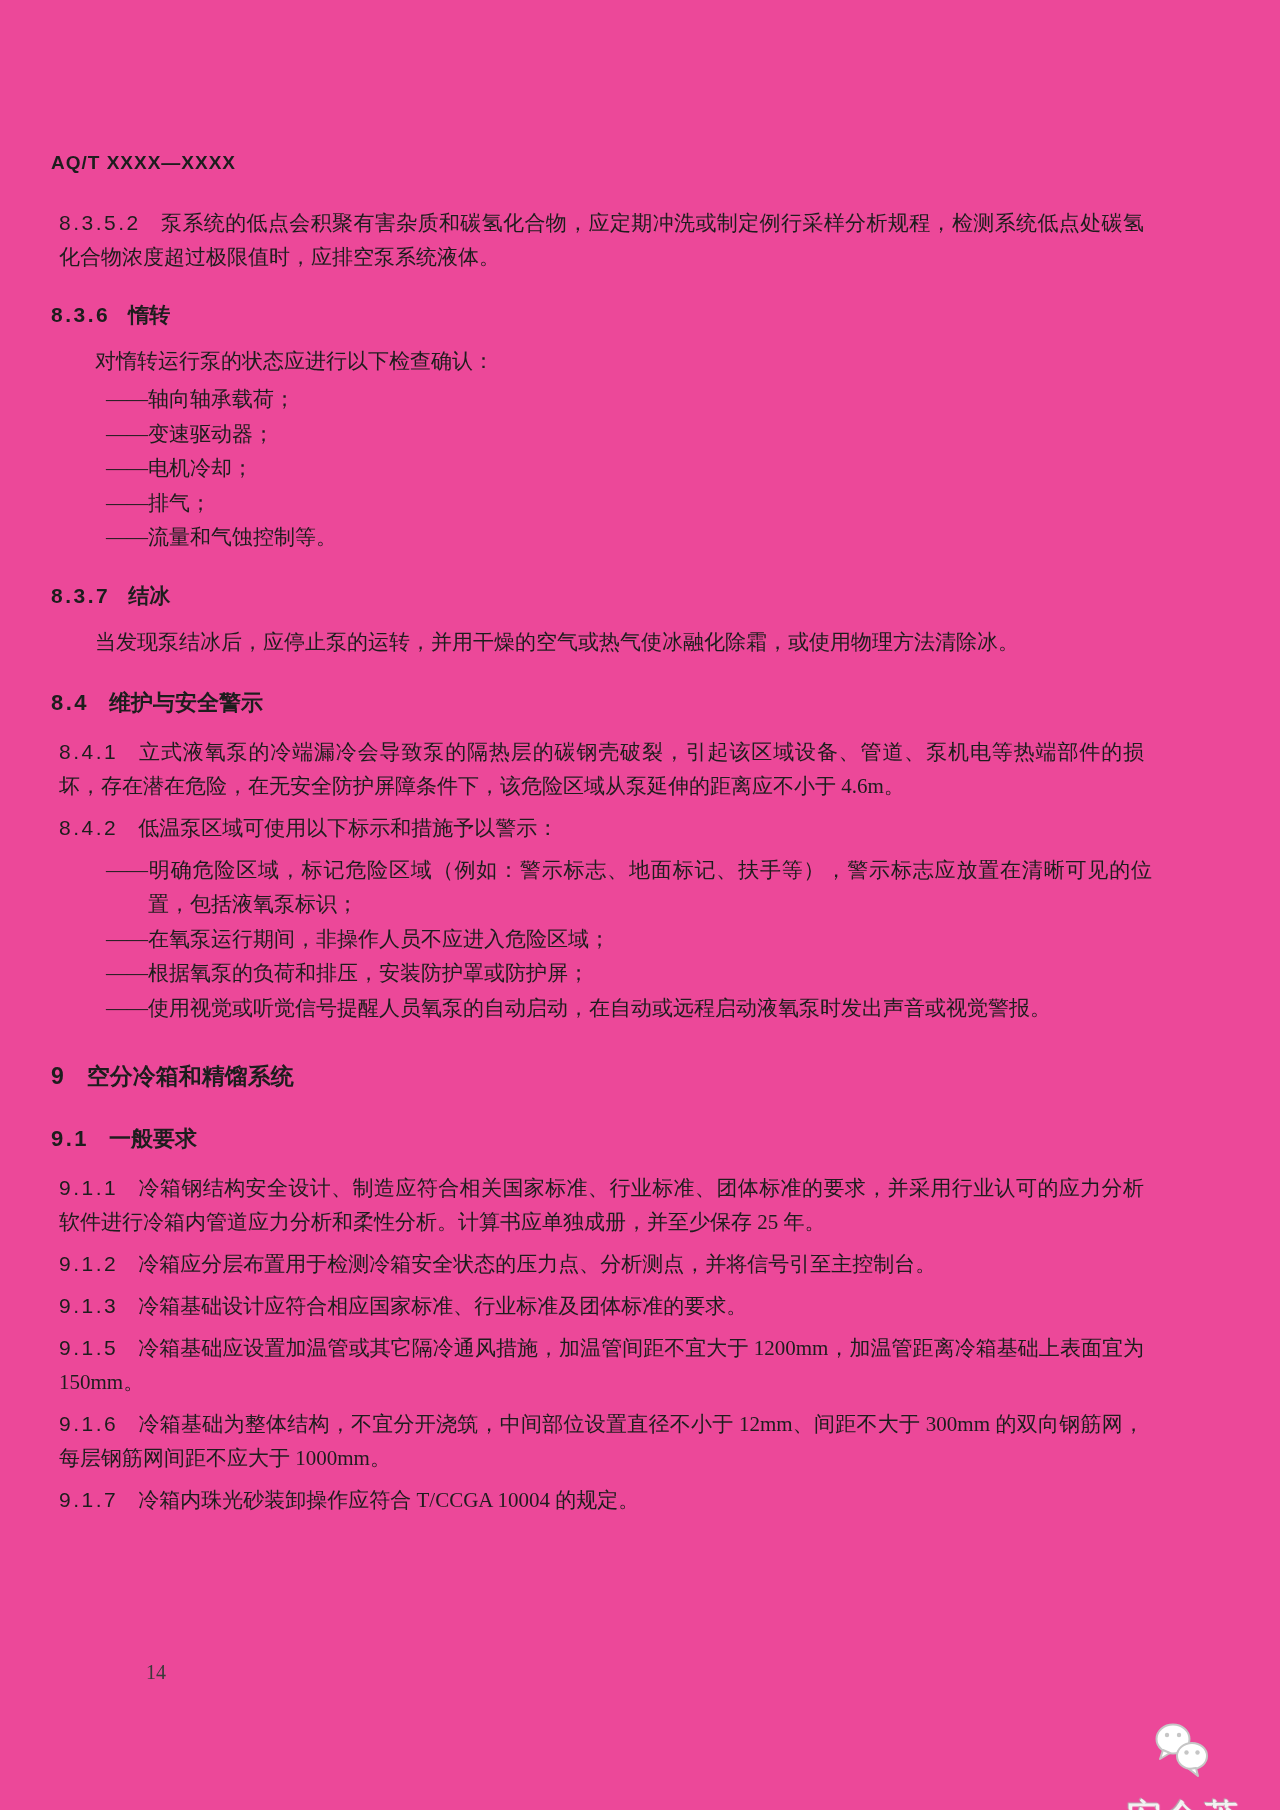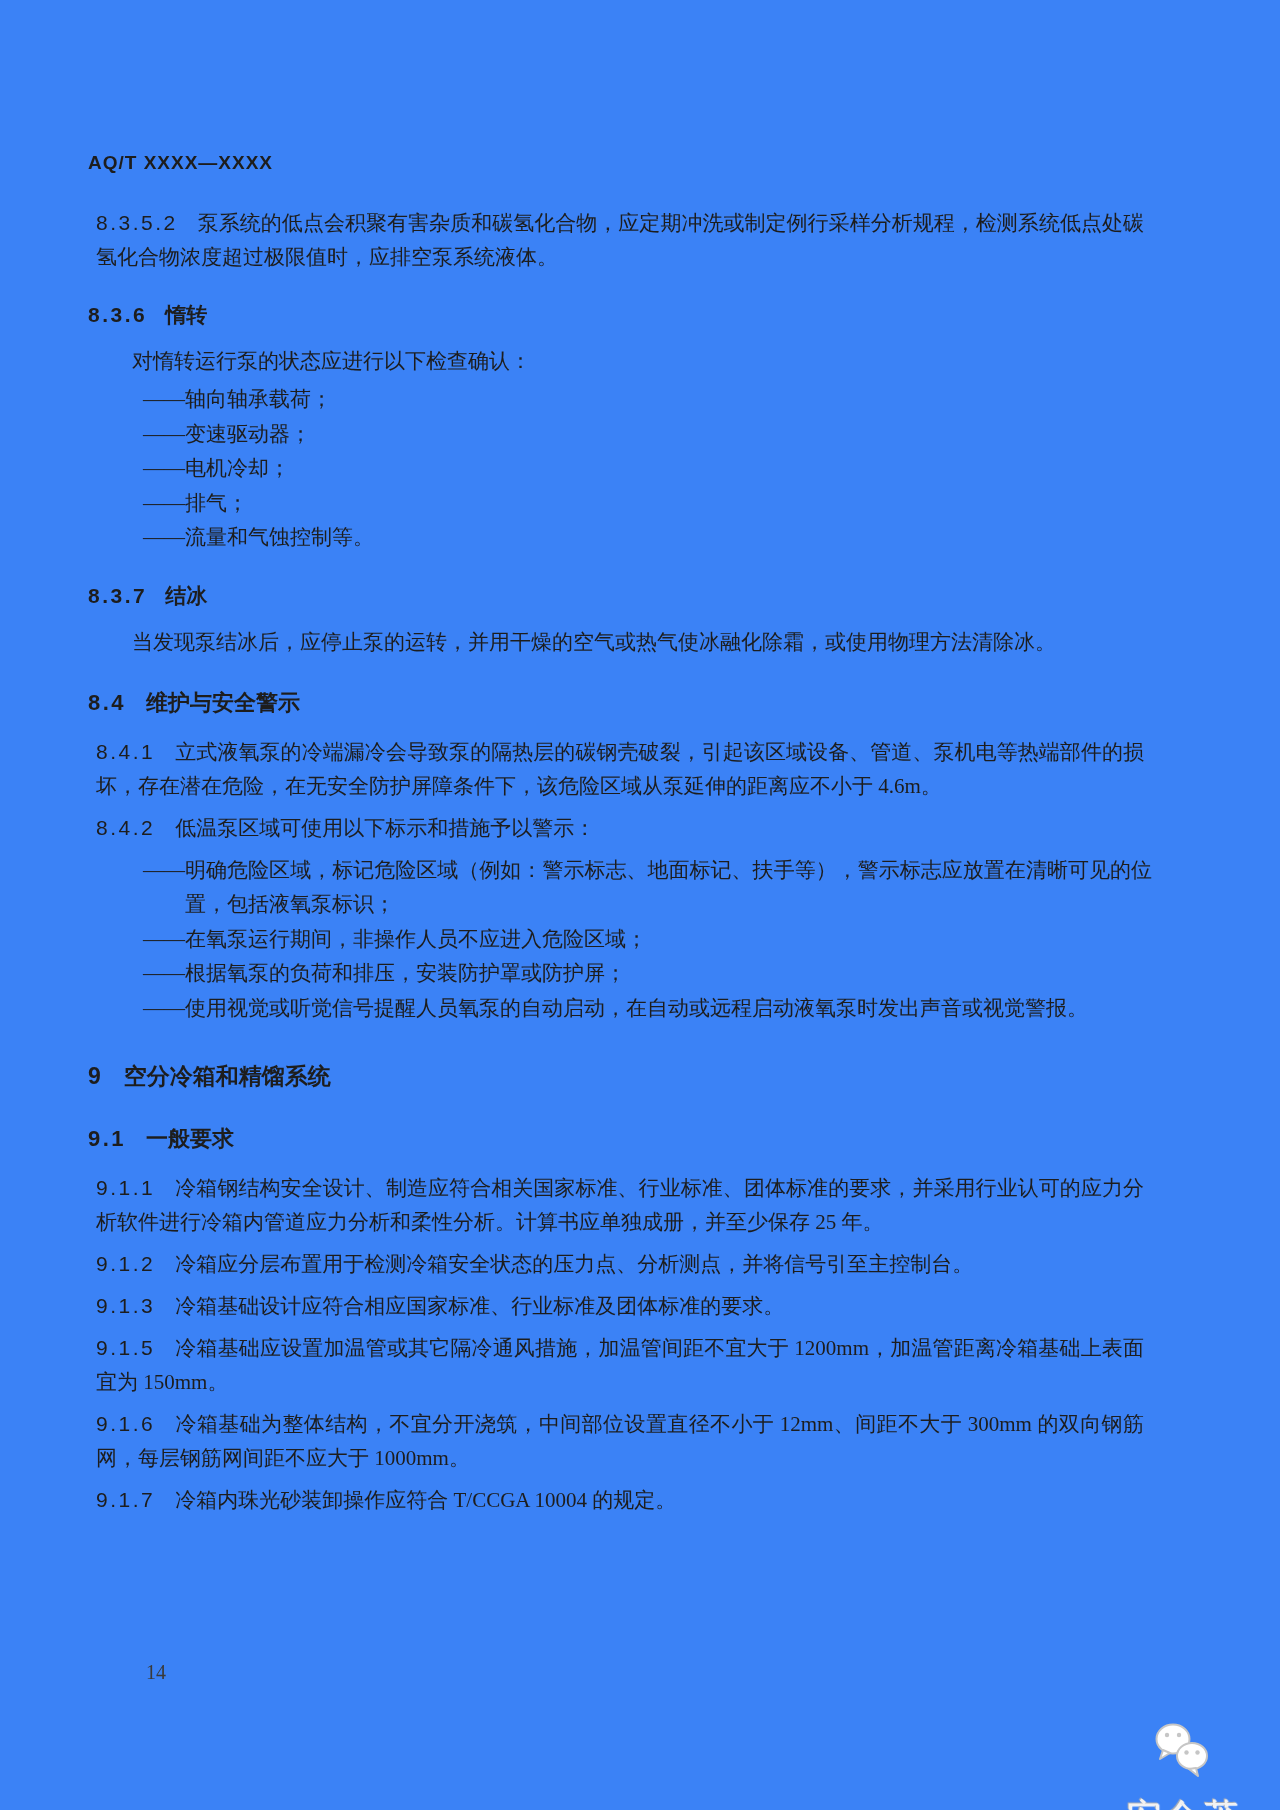--- a/index.html
+++ b/index.html
@@ -1,27 +1,27 @@
 <!DOCTYPE html>
 <html lang="zh"><head>
 <meta charset="utf-8">
 <style>
   html, body { margin: 0; padding: 0; background: #ffffff; }
   .page {
     position: relative;
     width: 1280px;
     height: 1810px;
-    background: #3b82f6;
+    background: #ec4899;
     color: #1d1d1d;
     font-family: "Liberation Serif", "DejaVu Serif", serif;
     font-size: 21px;
     line-height: 34px;
     overflow: hidden;
     box-sizing: border-box;
-    padding: 150px 128px 0 88px;
+    padding: 150px 128px 0 51px;
   }
   .running-header {
     font-family: "Liberation Sans", "DejaVu Sans", sans-serif;
     font-size: 19px;
     line-height: 26px;
     letter-spacing: 1px;
     font-weight: 600;
     margin-bottom: 30px;
   }
   .clause { margin: 8px 8px; text-align: justify; }

